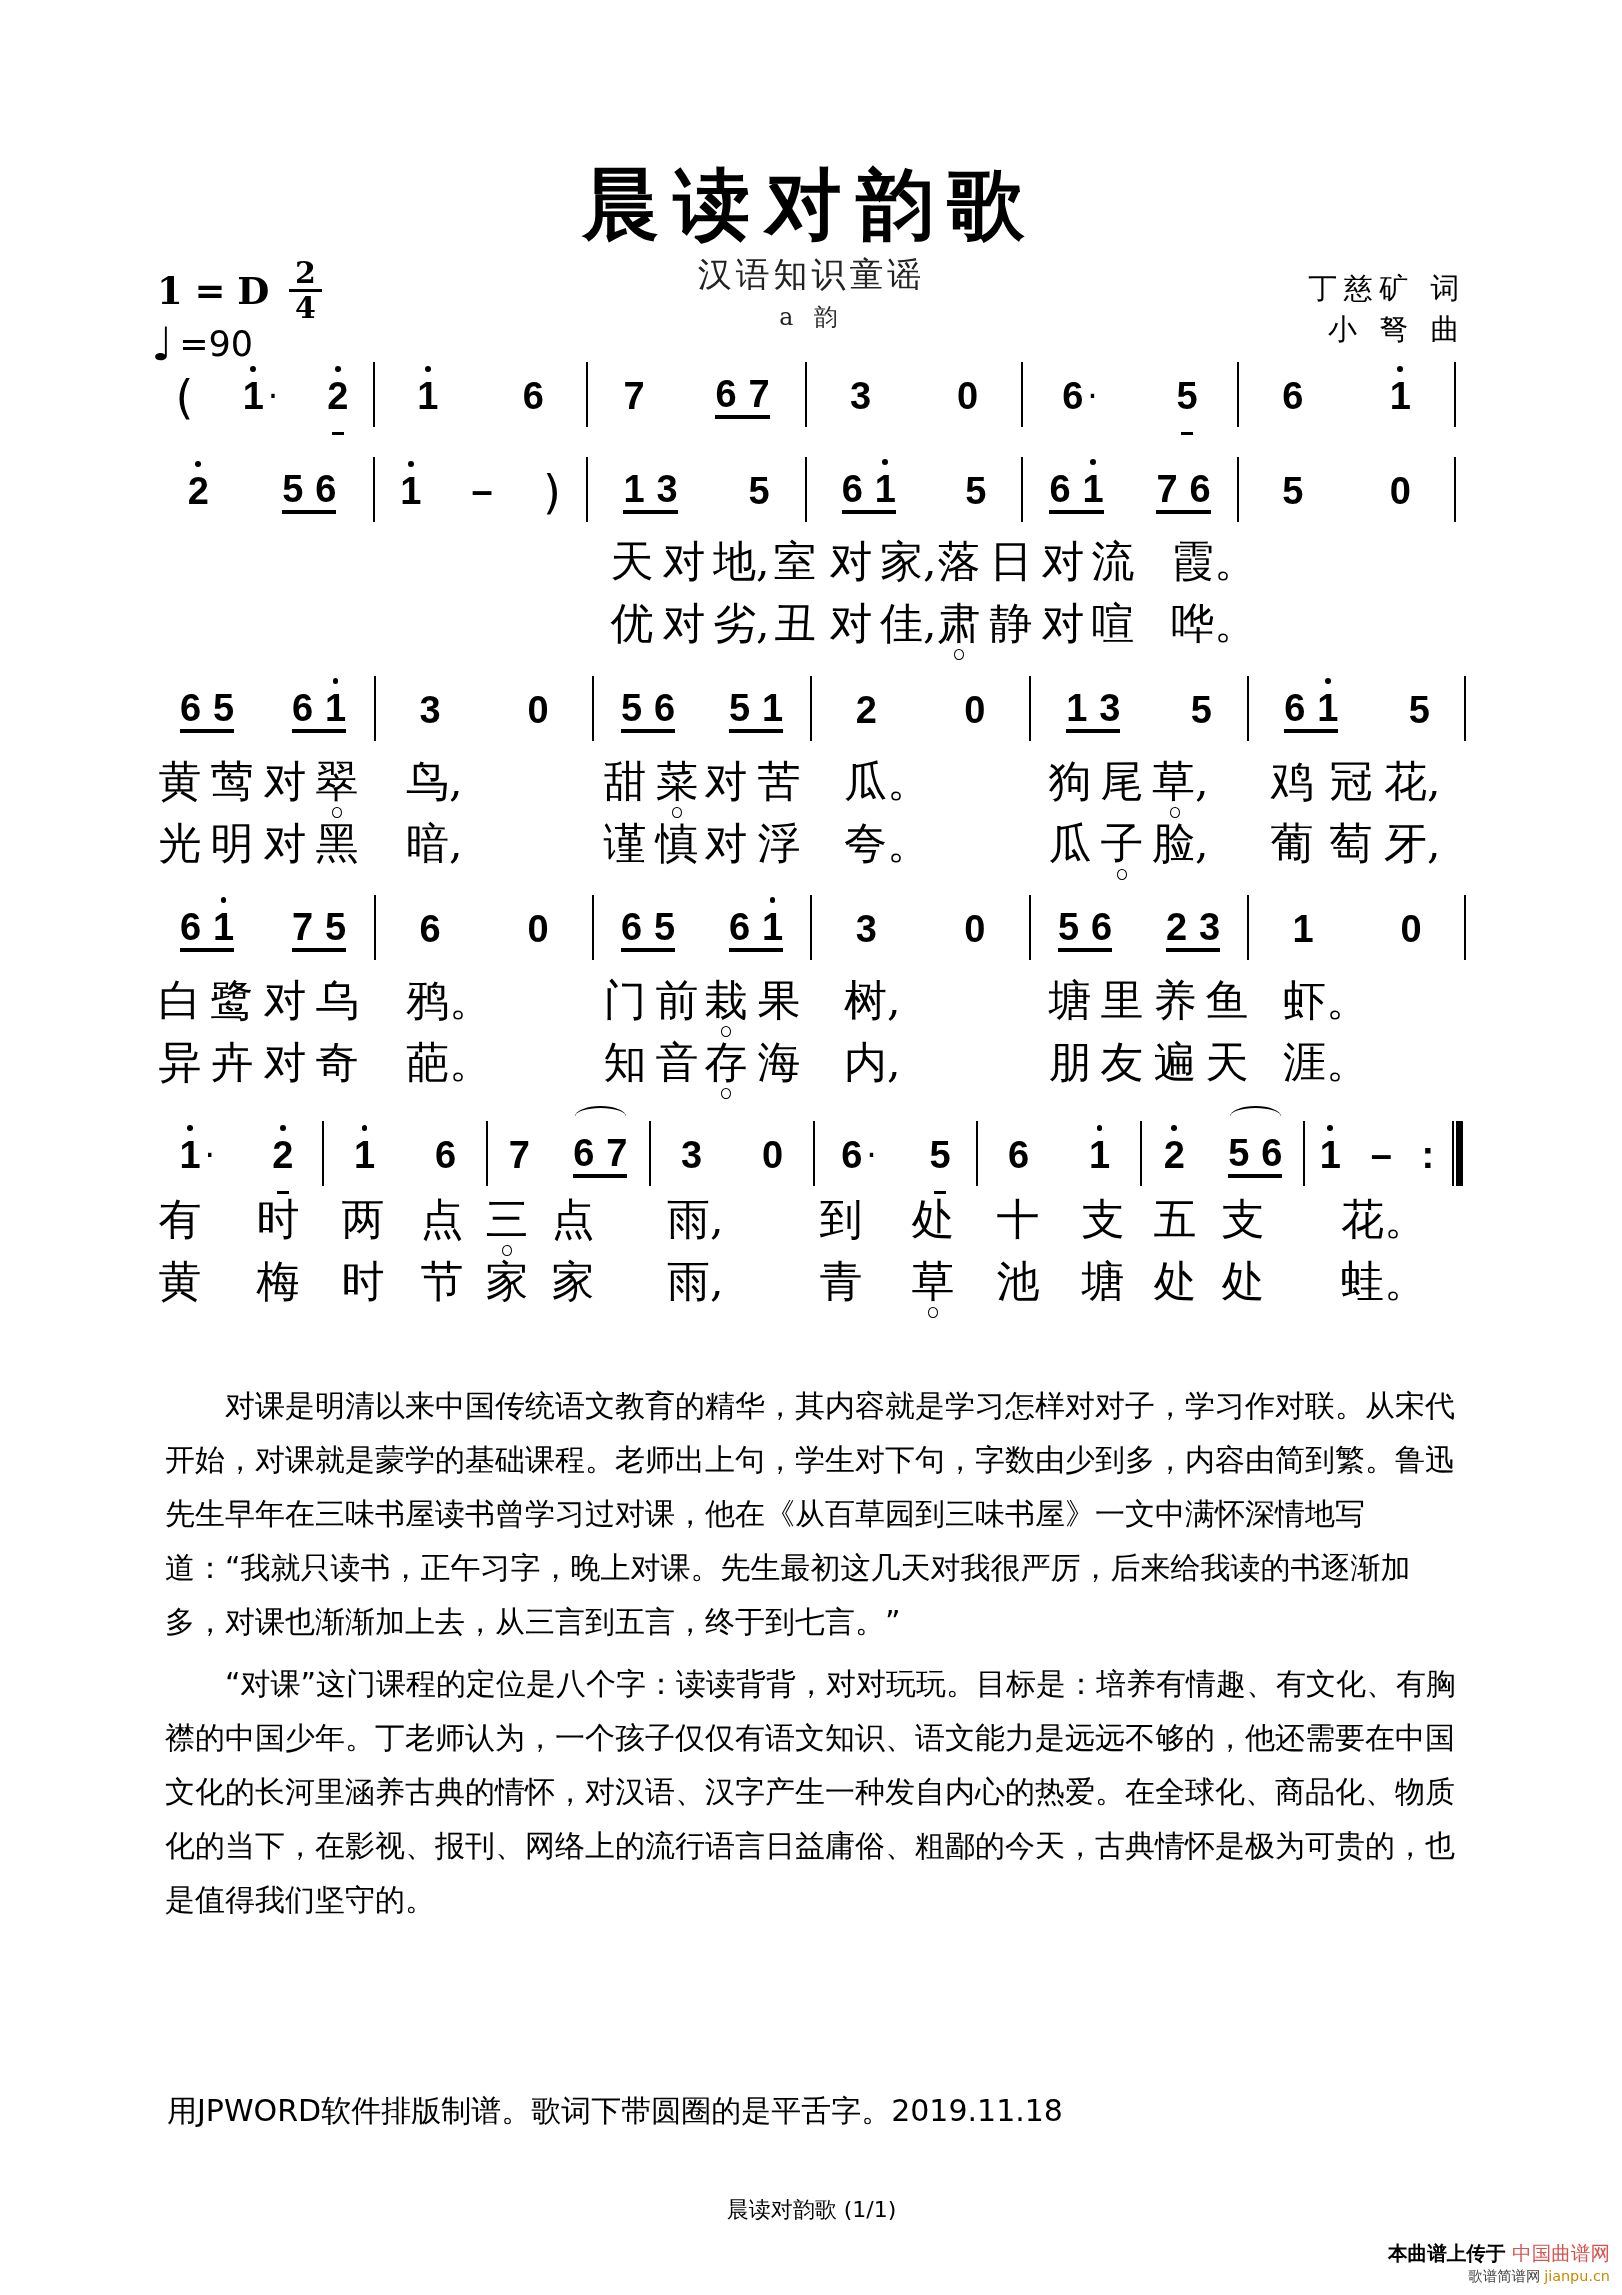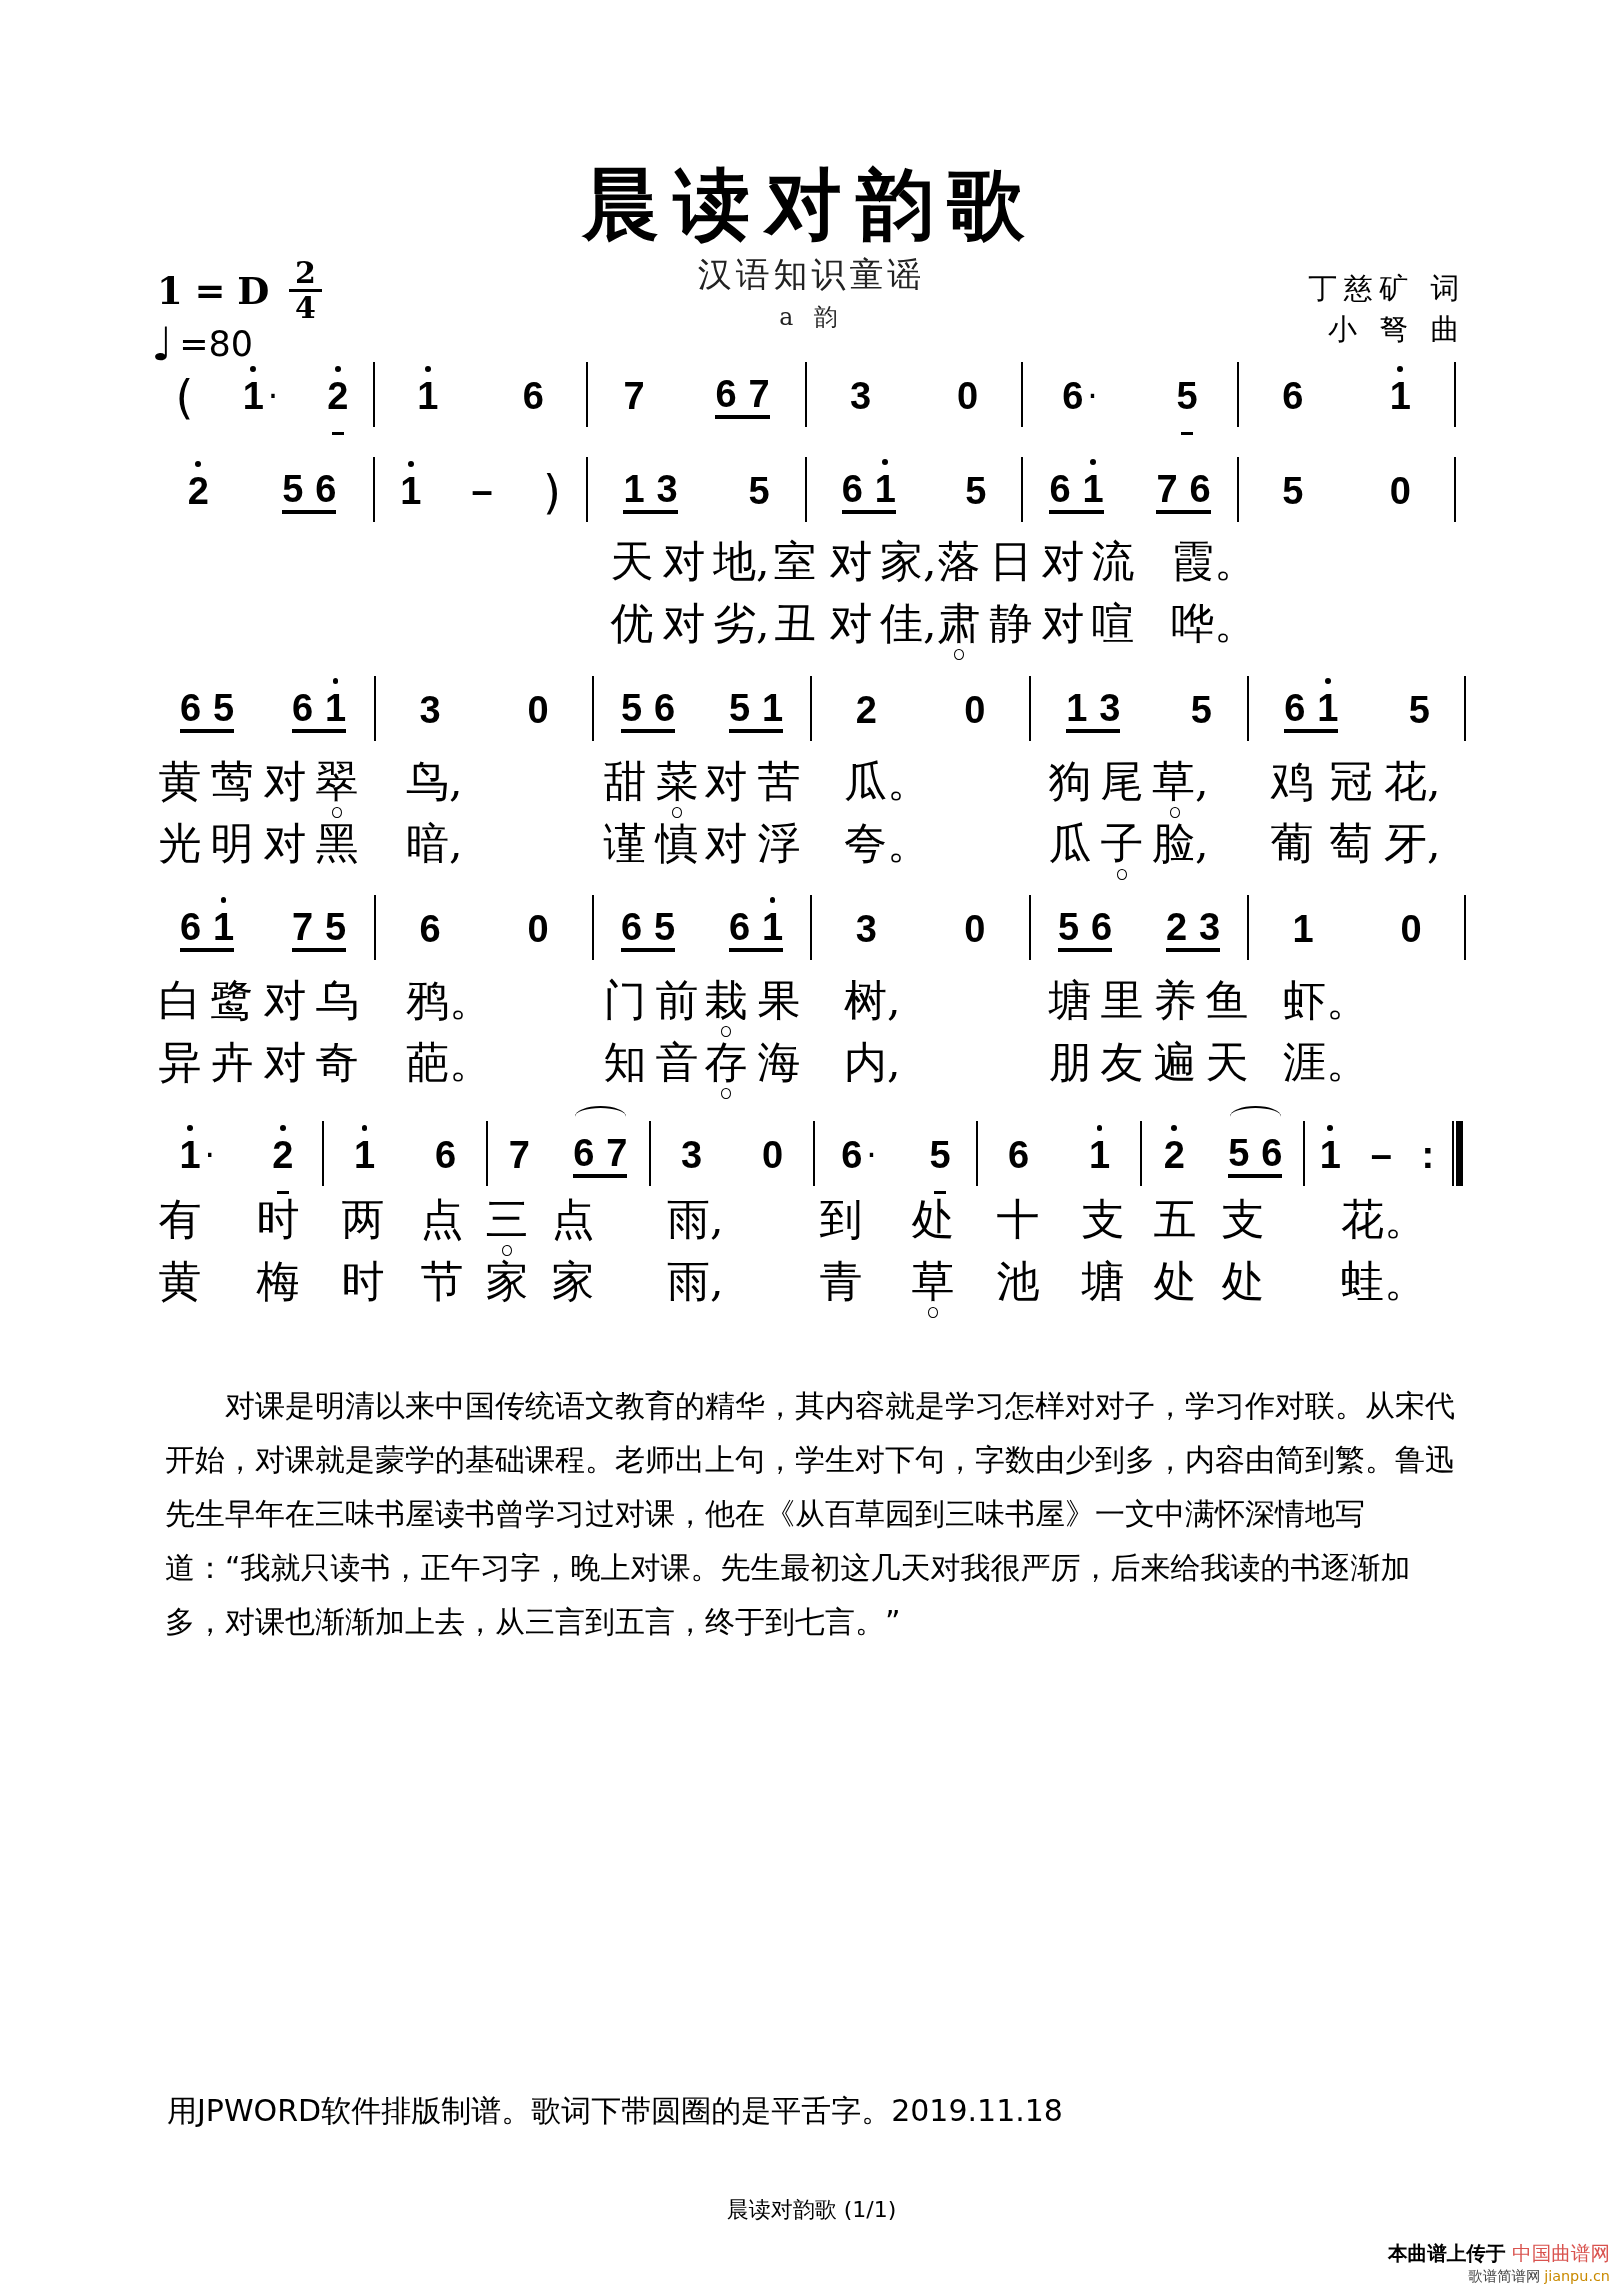--- a/index.html
+++ b/index.html
@@ -56,21 +56,21 @@
   <span class="timesig">
     <span>2</span>
     <span class="bar"></span>
     <span>4</span>
   </span>
 </div>
 
 <div class="abs tempo">
   <span class="note">♩</span>
   <span>=</span>
-  <span>80</span>
+  <span>90</span>
 </div>
 
 <div class="abs credits">
   <div>丁慈矿 词</div>
   <div>小  弩 曲</div>
 </div>
 
 <div id="score">
     <div class="abs staff" style="top: 357px; left: 0px; width: 1623px;">
       <div class="measure" style="left: 151px; width: 222px;">
@@ -519,20 +519,21 @@
     <div class="lyricrow lyric" style="top: 753px; left: 0px; width: 1623px;"><span class="lch" style="left: 157px;">黄</span><span class="lch" style="left: 209px;">莺</span><span class="lch" style="left: 262px;">对</span><span class="lch circ" style="left: 314px;">翠</span><span class="lch" style="left: 406px;">鸟,</span><span class="lch" style="left: 602px;">甜</span><span class="lch circ" style="left: 654px;">菜</span><span class="lch" style="left: 703px;">对</span><span class="lch" style="left: 756px;">苦</span><span class="lch" style="left: 844px;">瓜。</span><span class="lch" style="left: 1047px;">狗</span><span class="lch" style="left: 1099px;">尾</span><span class="lch circ" style="left: 1152px;">草,</span><span class="lch" style="left: 1269px;">鸡</span><span class="lch" style="left: 1328px;">冠</span><span class="lch" style="left: 1384px;">花,</span></div>
     <div class="lyricrow lyric" style="top: 815px; left: 0px; width: 1623px;"><span class="lch" style="left: 157px;">光</span><span class="lch" style="left: 209px;">明</span><span class="lch" style="left: 262px;">对</span><span class="lch" style="left: 314px;">黑</span><span class="lch" style="left: 406px;">暗,</span><span class="lch" style="left: 602px;">谨</span><span class="lch" style="left: 654px;">慎</span><span class="lch" style="left: 703px;">对</span><span class="lch" style="left: 756px;">浮</span><span class="lch" style="left: 844px;">夸。</span><span class="lch" style="left: 1047px;">瓜</span><span class="lch circ" style="left: 1099px;">子</span><span class="lch" style="left: 1152px;">脸,</span><span class="lch" style="left: 1269px;">葡</span><span class="lch" style="left: 1328px;">萄</span><span class="lch" style="left: 1384px;">牙,</span></div>
     <div class="lyricrow lyric" style="top: 972px; left: 0px; width: 1623px;"><span class="lch" style="left: 157px;">白</span><span class="lch" style="left: 209px;">鹭</span><span class="lch" style="left: 262px;">对</span><span class="lch" style="left: 314px;">乌</span><span class="lch" style="left: 406px;">鸦。</span><span class="lch" style="left: 602px;">门</span><span class="lch" style="left: 654px;">前</span><span class="lch circ" style="left: 703px;">栽</span><span class="lch" style="left: 756px;">果</span><span class="lch" style="left: 844px;">树,</span><span class="lch" style="left: 1047px;">塘</span><span class="lch" style="left: 1099px;">里</span><span class="lch" style="left: 1152px;">养</span><span class="lch" style="left: 1204px;">鱼</span><span class="lch" style="left: 1283px;">虾。</span></div>
     <div class="lyricrow lyric" style="top: 1034px; left: 0px; width: 1623px;"><span class="lch" style="left: 157px;">异</span><span class="lch" style="left: 209px;">卉</span><span class="lch" style="left: 262px;">对</span><span class="lch" style="left: 314px;">奇</span><span class="lch" style="left: 406px;">葩。</span><span class="lch" style="left: 602px;">知</span><span class="lch" style="left: 654px;">音</span><span class="lch circ" style="left: 703px;">存</span><span class="lch" style="left: 756px;">海</span><span class="lch" style="left: 844px;">内,</span><span class="lch" style="left: 1047px;">朋</span><span class="lch" style="left: 1099px;">友</span><span class="lch" style="left: 1152px;">遍</span><span class="lch" style="left: 1204px;">天</span><span class="lch" style="left: 1283px;">涯。</span></div>
     <div class="lyricrow lyric" style="top: 1191px; left: 0px; width: 1623px;"><span class="lch" style="left: 157px;">有</span><span class="lch" style="left: 255px;">时</span><span class="lch" style="left: 340px;">两</span><span class="lch" style="left: 419px;">点</span><span class="lch circ" style="left: 484px;">三</span><span class="lch" style="left: 550px;">点</span><span class="lch" style="left: 667px;">雨,</span><span class="lch" style="left: 818px;">到</span><span class="lch" style="left: 910px;">处</span><span class="lch" style="left: 995px;">十</span><span class="lch" style="left: 1080px;">支</span><span class="lch" style="left: 1152px;">五</span><span class="lch" style="left: 1220px;">支</span><span class="lch" style="left: 1341px;">花。</span></div>
     <div class="lyricrow lyric" style="top: 1253px; left: 0px; width: 1623px;"><span class="lch" style="left: 157px;">黄</span><span class="lch" style="left: 255px;">梅</span><span class="lch" style="left: 340px;">时</span><span class="lch" style="left: 419px;">节</span><span class="lch" style="left: 484px;">家</span><span class="lch" style="left: 550px;">家</span><span class="lch" style="left: 667px;">雨,</span><span class="lch" style="left: 818px;">青</span><span class="lch circ" style="left: 910px;">草</span><span class="lch" style="left: 995px;">池</span><span class="lch" style="left: 1080px;">塘</span><span class="lch" style="left: 1152px;">处</span><span class="lch" style="left: 1220px;">处</span><span class="lch" style="left: 1341px;">蛙。</span></div>
   </div>
 
 <div class="abs para" style="top:1371px;">
   <p>对课是明清以来中国传统语文教育的精华，其内容就是学习怎样对对子，学习作对联。从宋代开始，对课就是蒙学的基础课程。老师出上句，学生对下句，字数由少到多，内容由简到繁。鲁迅先生早年在三味书屋读书曾学习过对课，他在《从百草园到三味书屋》一文中满怀深情地写道：“我就只读书，正午习字，晚上对课。先生最初这几天对我很严厉，后来给我读的书逐渐加多，对课也渐渐加上去，从三言到五言，终于到七言。”</p>
+  <p>“对课”这门课程的定位是八个字：读读背背，对对玩玩。目标是：培养有情趣、有文化、有胸襟的中国少年。丁老师认为，一个孩子仅仅有语文知识、语文能力是远远不够的，他还需要在中国文化的长河里涵养古典的情怀，对汉语、汉字产生一种发自内心的热爱。在全球化、商品化、物质化的当下，在影视、报刊、网络上的流行语言日益庸俗、粗鄙的今天，古典情怀是极为可贵的，也是值得我们坚守的。</p>
 </div>
 
 <div class="abs footer-note">用JPWORD软件排版制谱。歌词下带圆圈的是平舌字。2019.11.18</div>
 <div class="abs page-label">晨读对韵歌 (1/1)</div>
 
 <div class="abs watermark">
   <div class="wm1">
     <b style="font-weight:bold">本曲谱上传于</b><span>中国曲谱网</span>
   </div>
   <div class="wm2">

